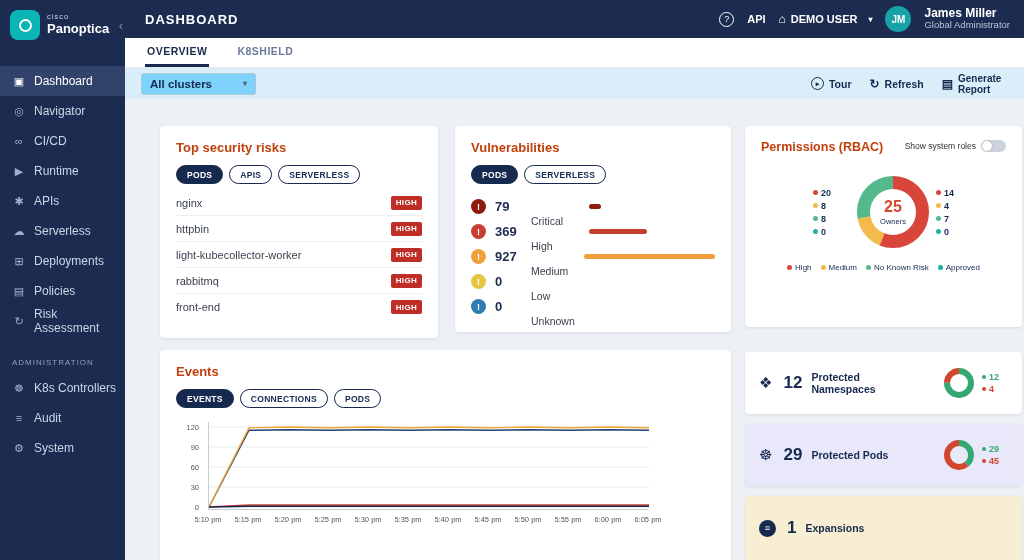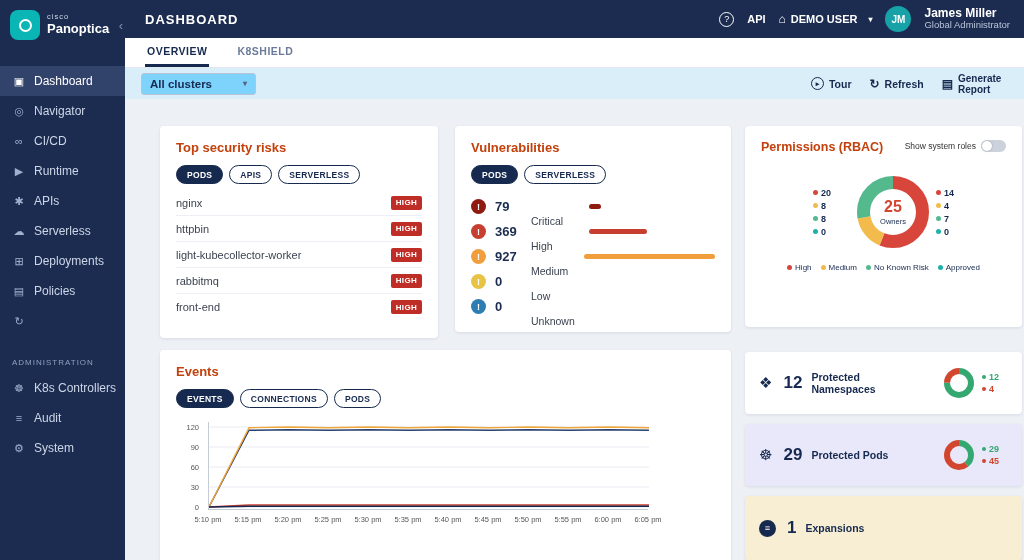--- a/index.html
+++ b/index.html
@@ -159,20 +159,21 @@
     <div class="nav-item">
         <span class="nav-icon">⊞</span>
         <span>Deployments</span>
       </div>
     <div class="nav-item">
         <span class="nav-icon">▤</span>
         <span>Policies</span>
       </div>
     <div class="nav-item">
         <span class="nav-icon">↻</span>
+        <span>Risk Assessment</span>
       </div>
     <div class="admin-label">ADMINISTRATION</div>
     <div class="nav-item">
         <span class="nav-icon">☸</span>
         <span>K8s Controllers</span>
       </div>
     <div class="nav-item">
         <span class="nav-icon">≡</span>
         <span>Audit</span>
       </div>

